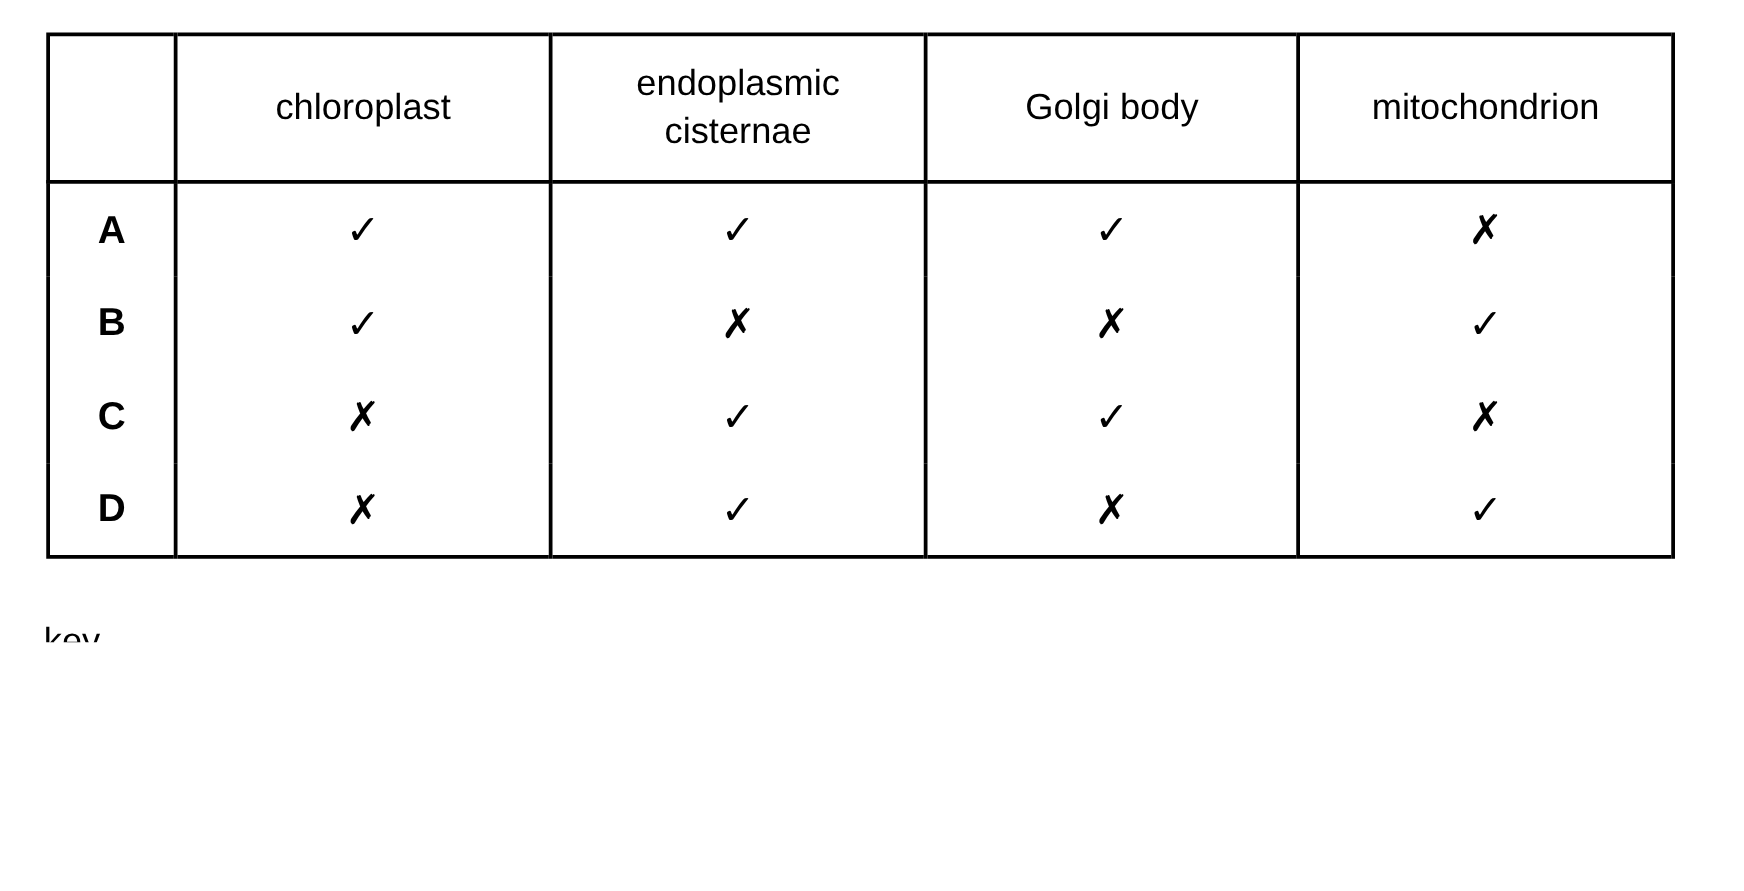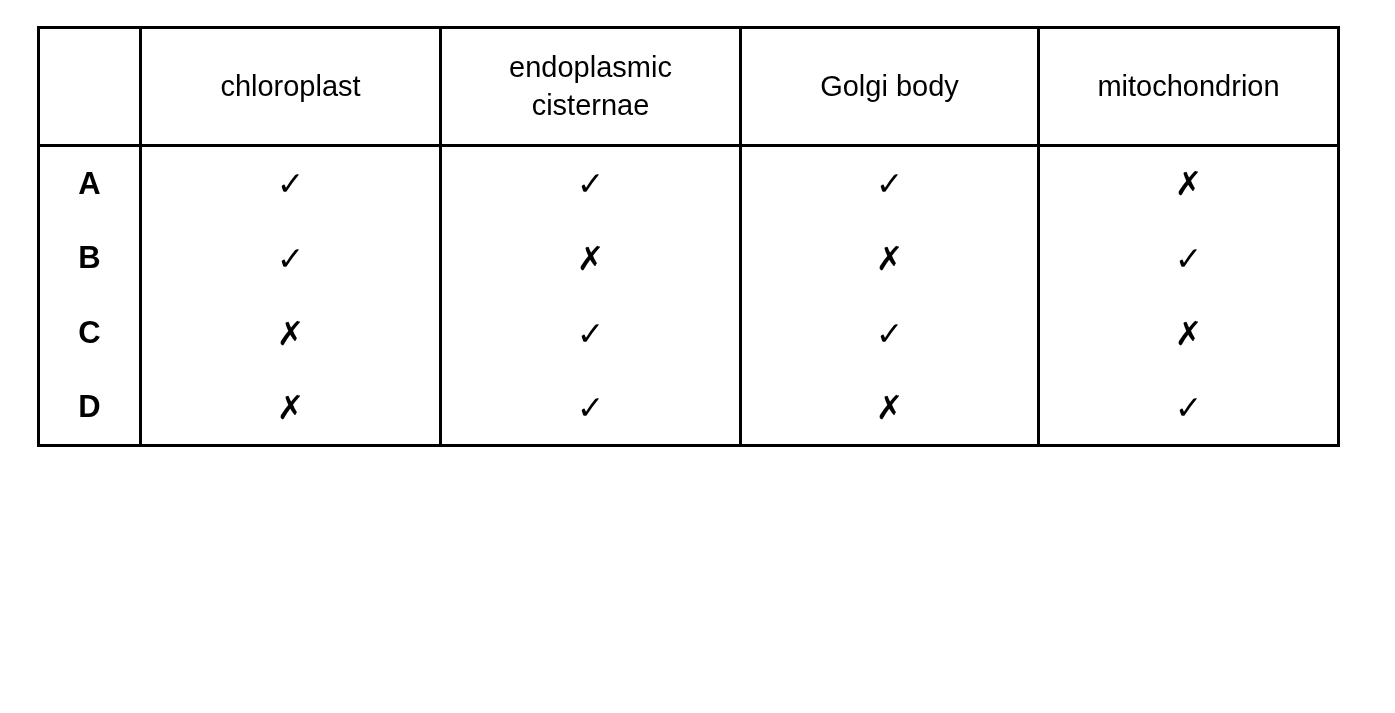--- a/index.html
+++ b/index.html
@@ -133,15 +133,16 @@
         <td class="rowlabel">D</td>
         <td class="mark">✗</td>
         <td class="mark">✓</td>
         <td class="mark">✗</td>
         <td class="mark">✓</td>
       </tr>
     </tbody>
   </table>
 
   <div class="key">
+    <div class="key-heading">key</div>
   </div>
 
 </div>
 
 </body></html>

